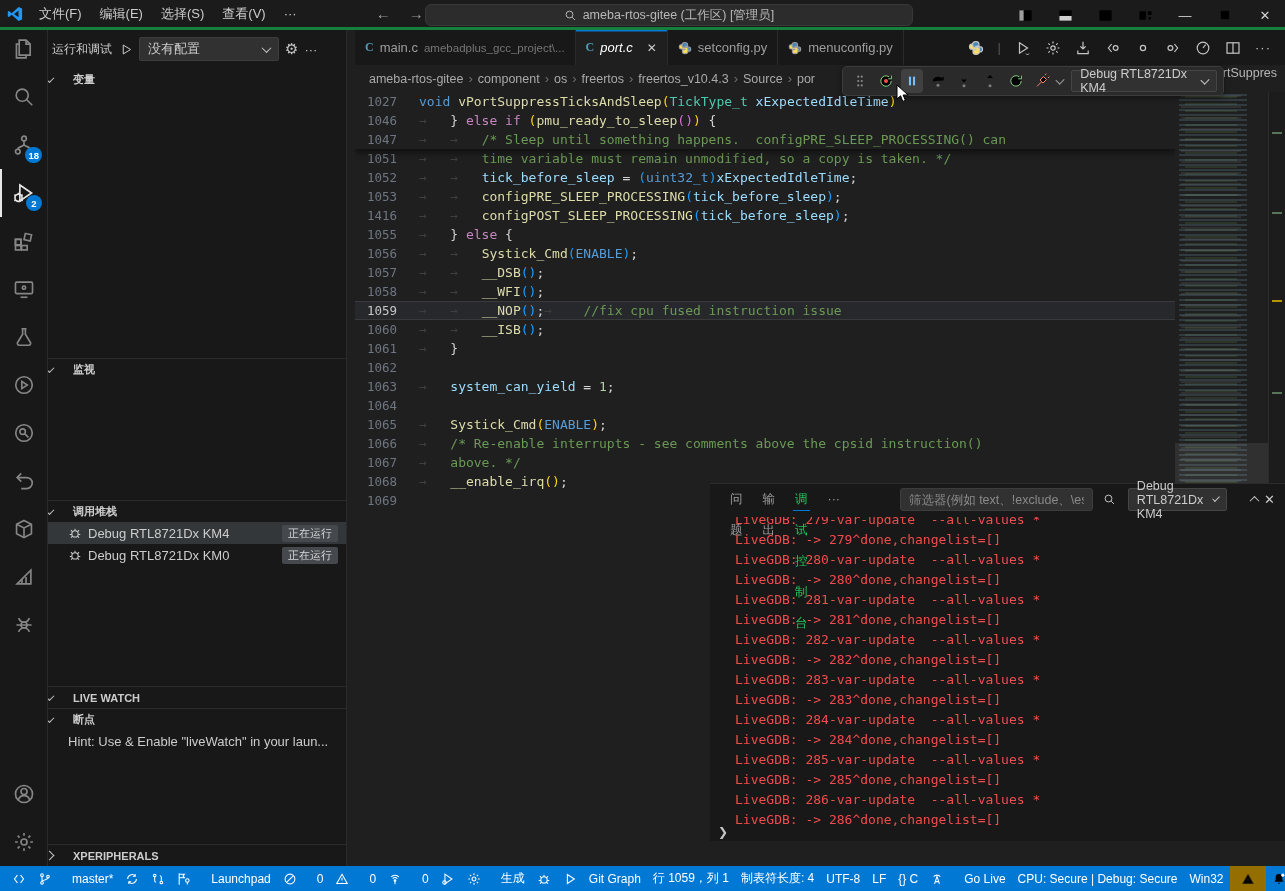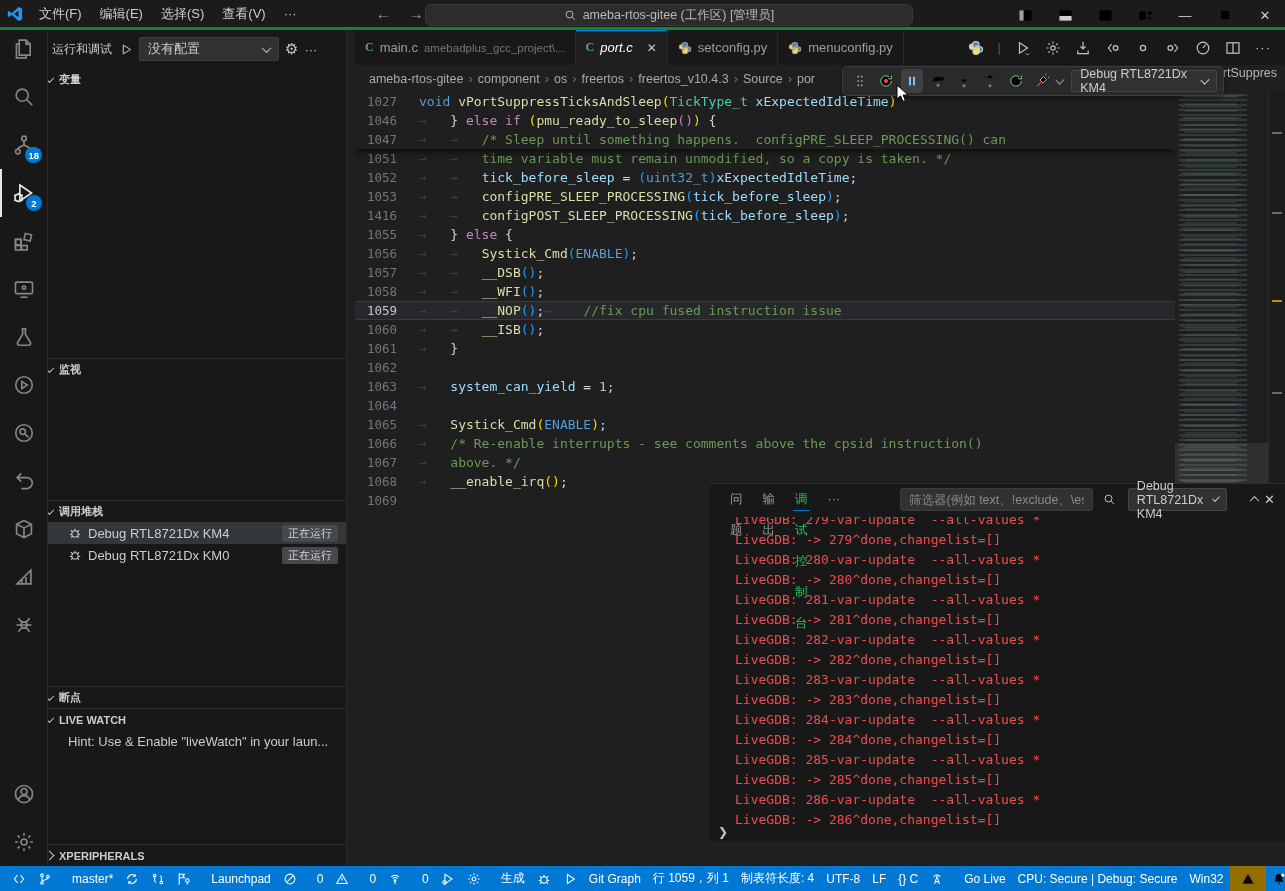--- a/index.html
+++ b/index.html
@@ -34,21 +34,21 @@
   #sidebar { position:absolute; top:30px; left:40px; width:307px; bottom:25px; background:#181818;
     border-right:1px solid #2b2b2b; z-index:5; display:flex; flex-direction:column; }
   #sb-header { height:38px; display:flex; align-items:center; padding:0 8px 0 12px; gap:6px; }
   #sb-title { font-size:12px; color:#cccccc; margin-right:2px; }
   #sb-config { height:24px; background:#313131; border:1px solid #3c3c3c; border-radius:2px; flex:1;
     display:flex; align-items:center; padding:0 8px; color:#cccccc; max-width:140px; }
   .chev { width:7px; height:7px; border-right:1.4px solid #c5c5c5; border-bottom:1.4px solid #c5c5c5; display:inline-block; }
   .chev.down { transform:rotate(45deg) translate(-1px,-1px); }
   .chev.right { transform:rotate(-45deg); }
   .chev.up { transform:rotate(-135deg) translate(-1px,-1px); }
-  .sb-section-header { height:22px; display:flex; align-items:center; gap:6px; padding:0 4px 0 6px;
+  .sb-section-header { height:22px; display:flex; align-items:center; gap:20px; padding:0 4px 0 6px;
     font-size:11px; font-weight:700; color:#cccccc; border-top:1px solid #2b2b2b; flex:none; }
   .sb-fill { flex:none; }
   .cs-row { height:22px; display:flex; align-items:center; padding:0 8px 0 28px; gap:6px; color:#cccccc; font-size:13px; }
   .cs-row.selected { background:#33373a; }
   .cs-badge { margin-left:auto; background:#45494e; color:#d6d6d6; font-size:11px; padding:1px 6px; border-radius:2px; }
   #livewatch-hint { padding:4px 8px 4px 28px; color:#cccccc; font-size:13px; white-space:nowrap; overflow:hidden; }
 
   
   #editor-area { position:absolute; top:30px; left:355px; right:0; bottom:25px; background:#1f1f1f; }
   #tabbar { height:35px; background:#181818; display:flex; align-items:stretch; }
@@ -377,26 +377,26 @@
           </svg>
         </span>
         <span>Debug RTL8721Dx KM0</span>
         <span class="cs-badge">正在运行</span>
       </div>
     </div>
   <div class="sb-fill" style="height:120px"></div>
 
   <div class="sb-section-header">
     <span class="chev down"></span>
-    <span>断点</span>
+    <span>LIVE WATCH</span>
   </div>
 
   <div class="sb-section-header">
     <span class="chev down"></span>
-    <span>LIVE WATCH</span>
+    <span>断点</span>
   </div>
   <div id="livewatch-hint">Hint: Use &amp; Enable "liveWatch" in your laun...</div>
   <div class="sb-fill" style="flex:1"></div>
 
   <div class="sb-section-header">
     <span class="chev right"></span>
     <span>XPERIPHERALS</span>
   </div>
 </div>
 

